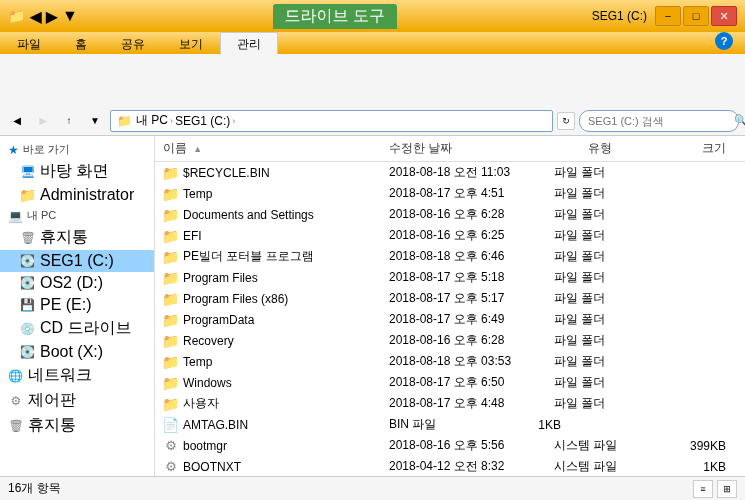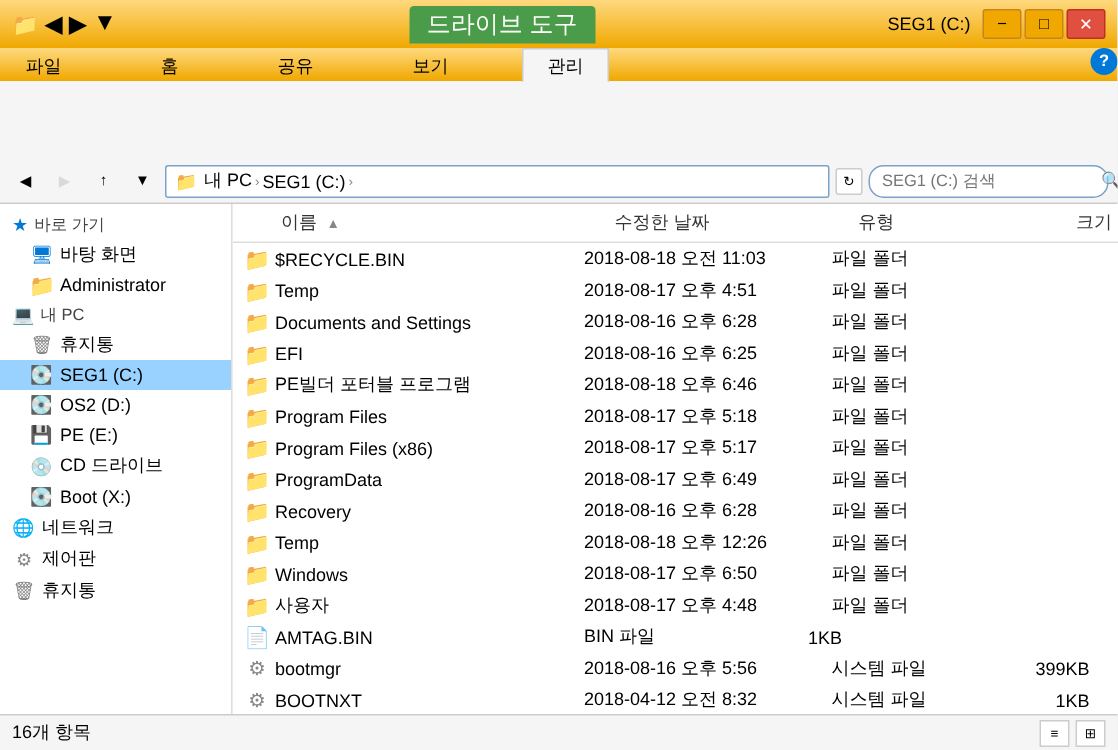--- a/index.html
+++ b/index.html
@@ -21,23 +21,22 @@
     }
     .tb-btn { 
       width: 26px; height: 20px; background: #f0a800; border: 1px solid #c8851a;
       border-radius: 2px; cursor: pointer; display: flex; align-items: center; justify-content: center;
       font-size: 11px;
     }
     .tb-btn.close { background: #e05040; color: white; border-color: #c03020; }
     .ribbon-tabs {
       display: flex;
       background: linear-gradient(to bottom, #ffd97f, #f0a800);
-      padding: 0 0 0 0;
+      padding: 0 12px 0 0;
       height: 22px;
-      gap: 32px;
     }
     .ribbon-tab {
       padding: 3px 16px;
       font-size: 12px;
       cursor: pointer;
       border: 1px solid transparent;
       border-bottom: none;
     }
     .ribbon-tab.active {
       background: #f5f5f5;
@@ -95,38 +94,38 @@
     .sidebar {
       width: 155px; background: white; border-right: 1px solid #ddd;
       padding: 4px 0; overflow-y: auto;
     }
     .sidebar-item {
       display: flex; align-items: center; gap: 4px; padding: 2px 8px;
       cursor: pointer; font-size: 12px; white-space: nowrap;
     }
     .sidebar-item.active { background: #99d1ff; }
     .sidebar-icon { width: 16px; height: 16px; display: flex; align-items: center; justify-content: center; flex-shrink: 0; }
-    .sidebar-label { font-size: 12px; }
+    .sidebar-label { font-size: 16px; }
     .folder-icon { color: #f0c040; font-size: 14px; }
     .section-header {
       padding: 2px 8px; font-size: 11px; color: #444;
       display: flex; align-items: center; gap: 4px; cursor: pointer;
     }
 
     
     .file-list { flex: 1; background: white; overflow-y: auto; }
     .file-list-header {
       display: flex; align-items: center; background: white;
       border-bottom: 1px solid #ddd; padding: 2px 0;
       font-size: 12px; color: #333; font-weight: normal;
       position: sticky; top: 0; z-index: 10;
     }
-    .col-name { width: 230px; padding: 2px 8px; cursor: pointer; margin-left: 24px; }
+    .col-name { width: 230px; padding: 2px 8px; cursor: pointer; }
     .col-date { width: 165px; padding: 2px 4px; cursor: pointer; }
-    .col-type { width: 100px; padding: 2px 4px; cursor: pointer; }
+    .col-type { width: 100px; padding: 2px 4px; cursor: pointer; text-align: center; }
     .col-size { width: 80px; padding: 2px 4px; text-align: right; cursor: pointer; }
     .sort-arrow { font-size: 9px; color: #888; margin-left: 3px; }
 
     .file-row {
       display: flex; align-items: center; padding: 1px 0;
       cursor: pointer; font-size: 12px;
     }
     .file-cell-name { width: 230px; padding: 1px 8px; display: flex; align-items: center; gap: 4px; overflow: hidden; white-space: nowrap; text-overflow: ellipsis; }
     .file-cell-date { width: 165px; padding: 1px 4px; white-space: nowrap; }
     .file-cell-type { width: 100px; padding: 1px 4px; white-space: nowrap; }
@@ -395,21 +394,21 @@
     <div class="file-cell-type">파일 폴더</div>
     <div class="file-cell-size"></div>
   </div>
         <div class="file-row">
     <div class="file-cell-name">
       <div class="file-icon">
               <span style="color:#f0c040; font-size:14px;">📁</span>
             </div>
       <span>Temp</span>
     </div>
-    <div class="file-cell-date">2018-08-18 오후 12:26</div>
+    <div class="file-cell-date">2018-08-18 오후 03:53</div>
     <div class="file-cell-type">파일 폴더</div>
     <div class="file-cell-size"></div>
   </div>
         <div class="file-row">
     <div class="file-cell-name">
       <div class="file-icon">
               <span style="color:#f0c040; font-size:14px;">📁</span>
             </div>
       <span>Windows</span>
     </div>

